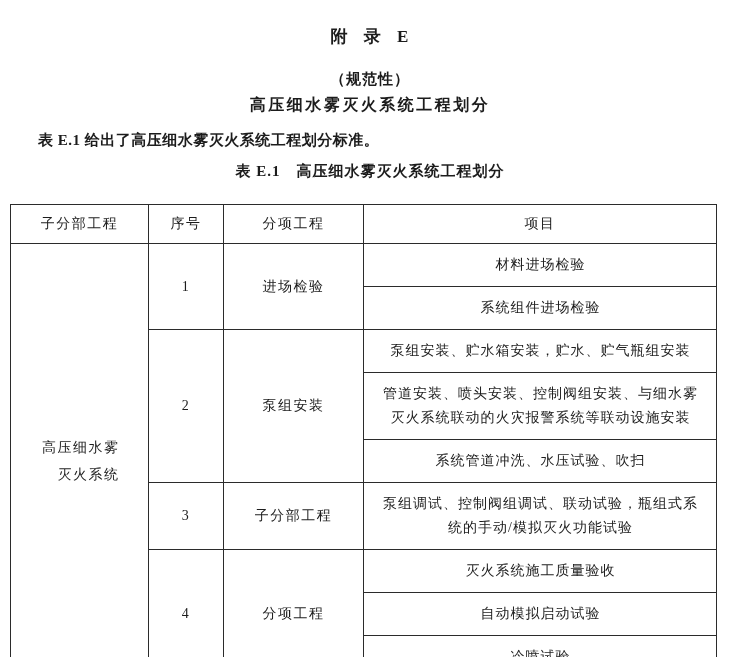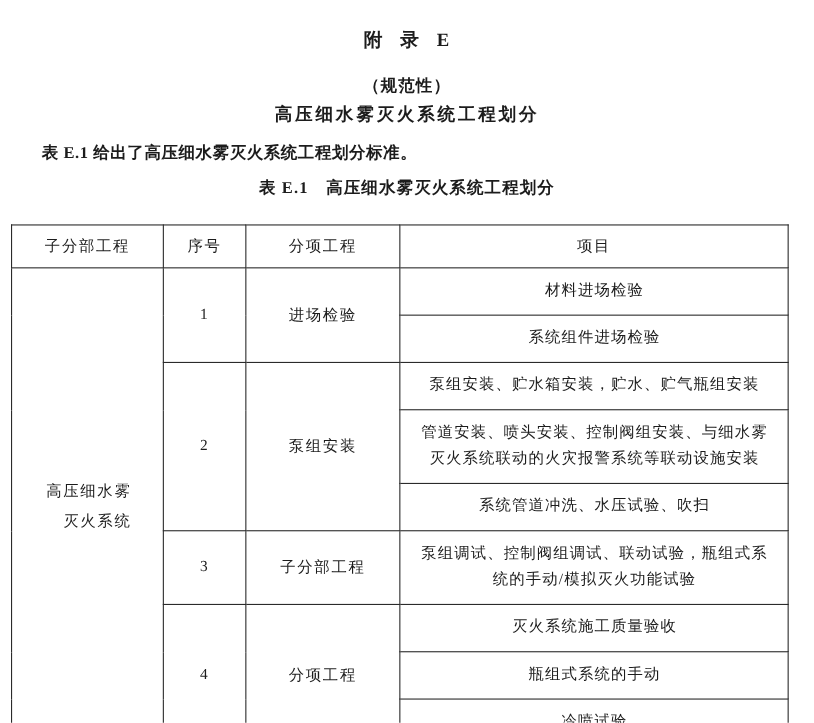--- a/index.html
+++ b/index.html
@@ -152,20 +152,20 @@
           <td rowspan="1" class="cell-seq">3</td>
           <td rowspan="1" class="cell-name">子分部工程</td>
           <td class="cell-item">泵组调试、控制阀组调试、联动试验，瓶组式系统的手动/模拟灭火功能试验</td>
         </tr>
         <tr>
           <td rowspan="3" class="cell-seq">4</td>
           <td rowspan="3" class="cell-name">分项工程</td>
           <td class="cell-item">灭火系统施工质量验收</td>
         </tr>
         <tr>
-          <td class="cell-item">瓶组式系统的手动</td>
+          <td class="cell-item">自动模拟启动试验</td>
         </tr>
         <tr>
           <td class="cell-item">冷喷试验</td>
         </tr>
       </tbody>
   </table>
 </div>
 
 </body></html>

